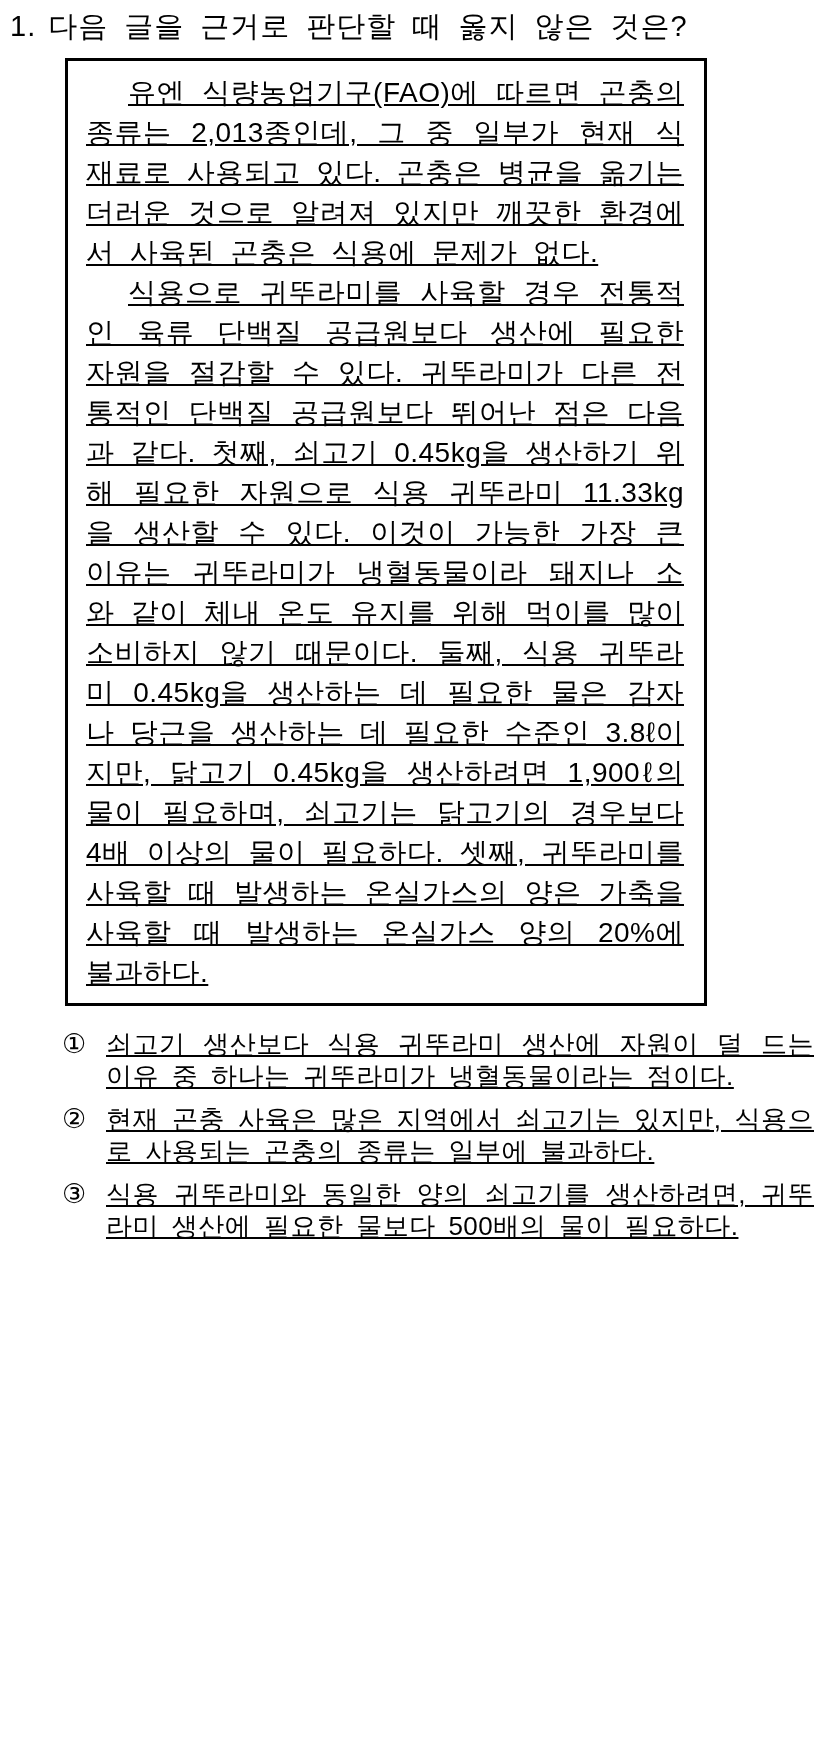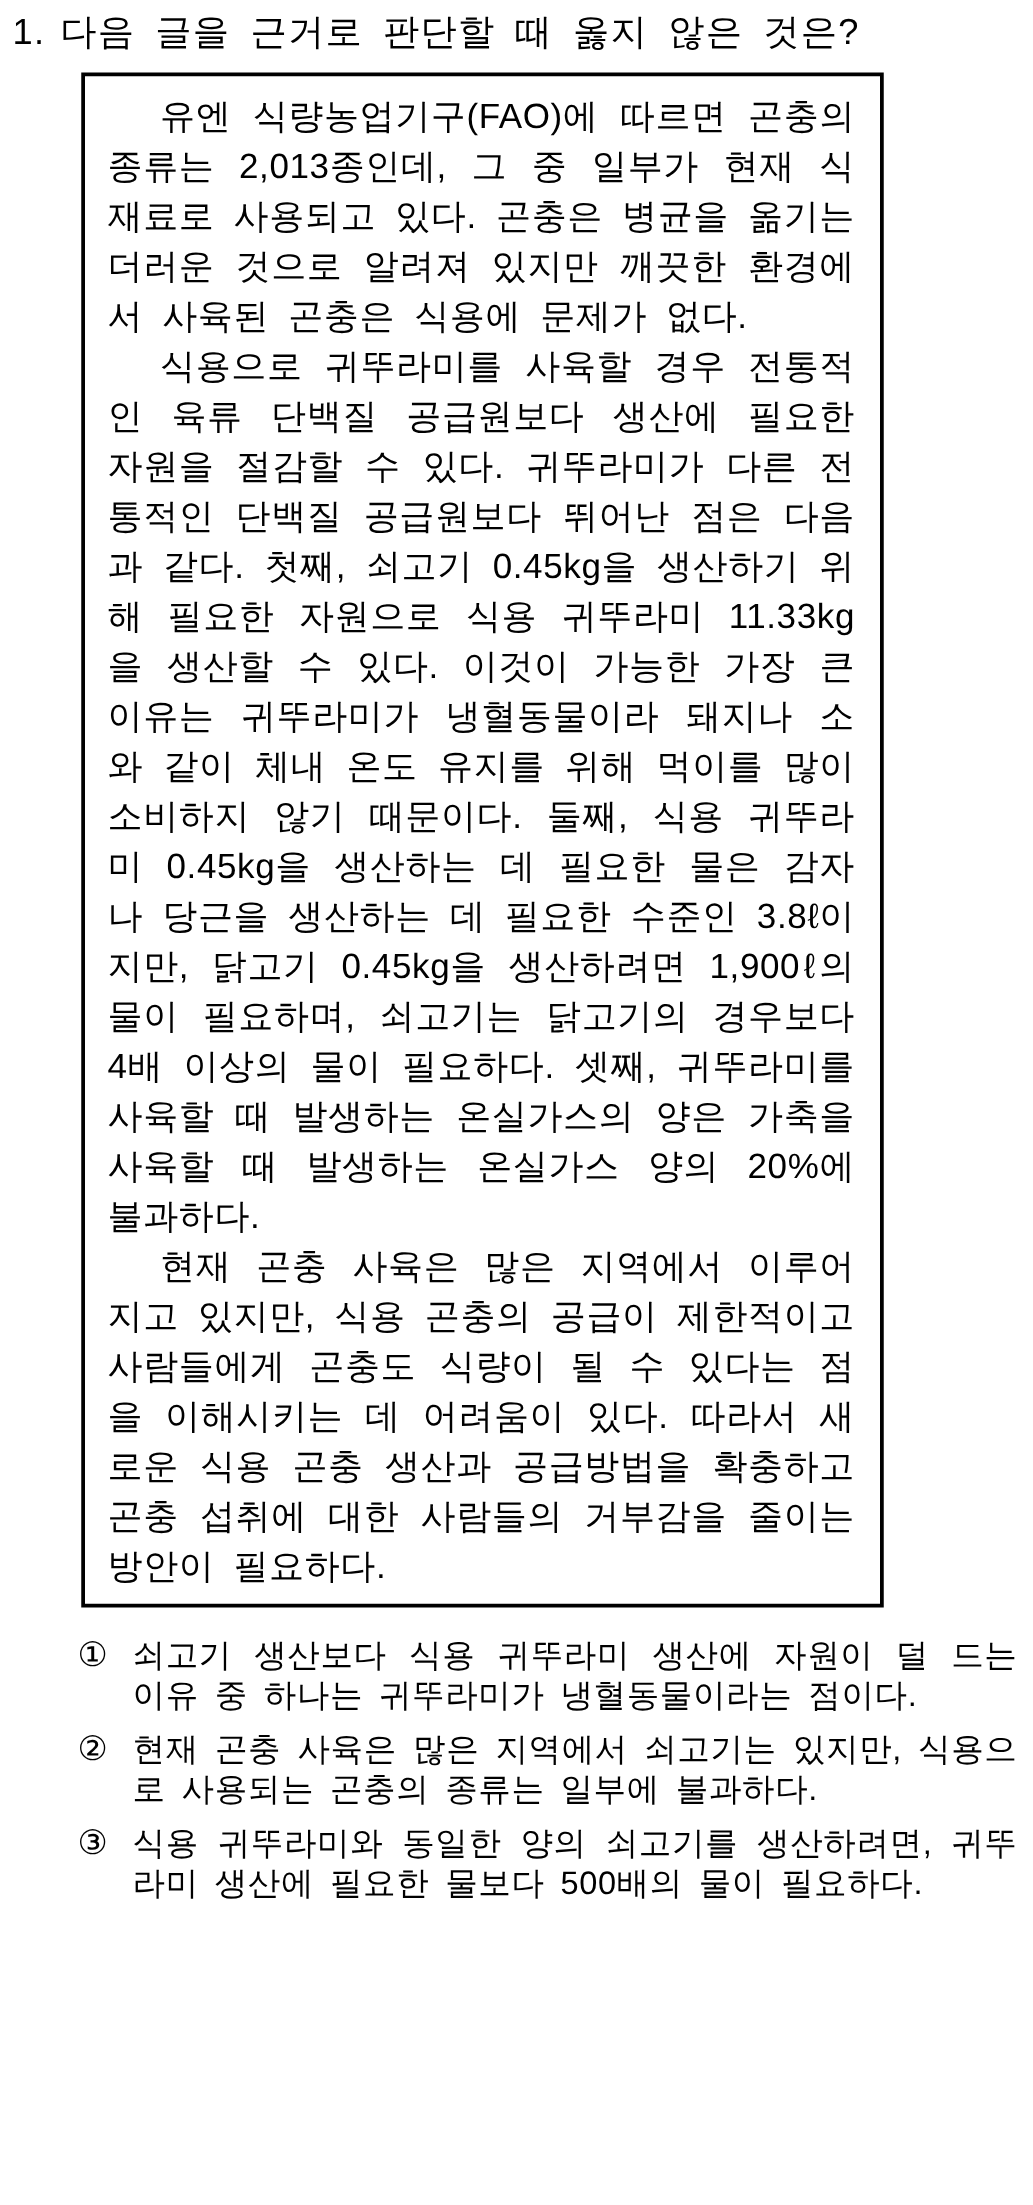--- a/index.html
+++ b/index.html
@@ -41,20 +41,21 @@
     box-sizing: border-box;
     margin-left: 57px;
     width: 642px;
     border: 3px solid #000000;
     padding: 12px 20px 10px 18px;
     font-size: 28px;
     line-height: 40px;
     text-align: justify;
     letter-spacing: 0.5px;
     word-spacing: 7px;
+    text-decoration: underline;
   }
   .passage-box p {
     margin: 0;
     text-indent: 42px;
   }
   
   .choices {
     margin: 22px 0 0 54px;
     width: 752px;
   }
@@ -68,36 +69,36 @@
   .choice-marker {
     flex: none;
     width: 44px;
     font-size: 27px;
   }
   .choice-text {
     flex: 1;
     text-align: justify;
     letter-spacing: 0.5px;
     word-spacing: 5px;
+    text-decoration: underline;
   }
 </style>
 </head>
 <body>
 
 <div class="page">
 
   <div class="question-line">
     <span class="q-num">1.</span>
     <span>다음 글을 근거로 판단할 때 옳지 않은 것은?</span>
   </div>
 
   <div class="passage-box">
     <p>유엔 식량농업기구(FAO)에 따르면 곤충의 종류는 2,013종인데, 그 중 일부가 현재 식재료로 사용되고 있다. 곤충은 병균을 옮기는 더러운 것으로 알려져 있지만 깨끗한 환경에서 사육된 곤충은 식용에 문제가 없다.</p>
     <p>식용으로 귀뚜라미를 사육할 경우 전통적인 육류 단백질 공급원보다 생산에 필요한 자원을 절감할 수 있다. 귀뚜라미가 다른 전통적인 단백질 공급원보다 뛰어난 점은 다음과 같다. 첫째, 쇠고기 0.45kg을 생산하기 위해 필요한 자원으로 식용 귀뚜라미 11.33kg을 생산할 수 있다. 이것이 가능한 가장 큰 이유는 귀뚜라미가 냉혈동물이라 돼지나 소와 같이 체내 온도 유지를 위해 먹이를 많이 소비하지 않기 때문이다. 둘째, 식용 귀뚜라미 0.45kg을 생산하는 데 필요한 물은 감자나 당근을 생산하는 데 필요한 수준인 3.8ℓ이지만, 닭고기 0.45kg을 생산하려면 1,900ℓ의 물이 필요하며, 쇠고기는 닭고기의 경우보다 4배 이상의 물이 필요하다. 셋째, 귀뚜라미를 사육할 때 발생하는 온실가스의 양은 가축을 사육할 때 발생하는 온실가스 양의 20%에 불과하다.</p>
-    <p>현재 곤충 사육은 많은 지역에서 이루어지고 있지만, 식용 곤충의 공급이 제한적이고 사람들에게 곤충도 식량이 될 수 있다는 점을 이해시키는 데 어려움이 있다. 따라서 새로운 식용 곤충 생산과 공급방법을 확충하고 곤충 섭취에 대한 사람들의 거부감을 줄이는 방안이 필요하다.</p>
   </div>
 
   <div class="choices">
     <div class="choice">
       <span class="choice-marker">①</span>
       <span class="choice-text">쇠고기 생산보다 식용 귀뚜라미 생산에 자원이 덜 드는 이유 중 하나는 귀뚜라미가 냉혈동물이라는 점이다.</span>
     </div>
     <div class="choice">
       <span class="choice-marker">②</span>
       <span class="choice-text">현재 곤충 사육은 많은 지역에서 쇠고기는 있지만, 식용으로 사용되는 곤충의 종류는 일부에 불과하다.</span>

